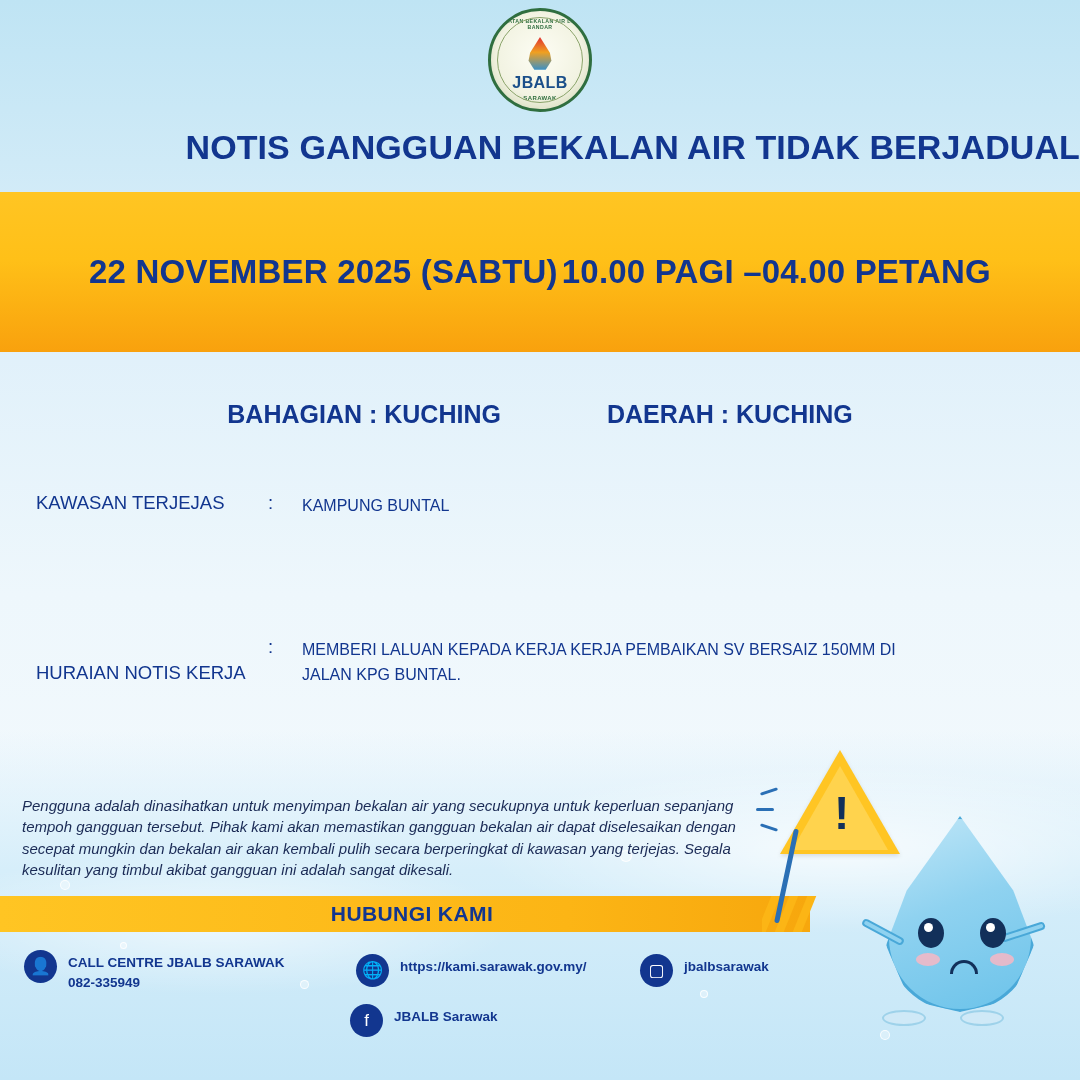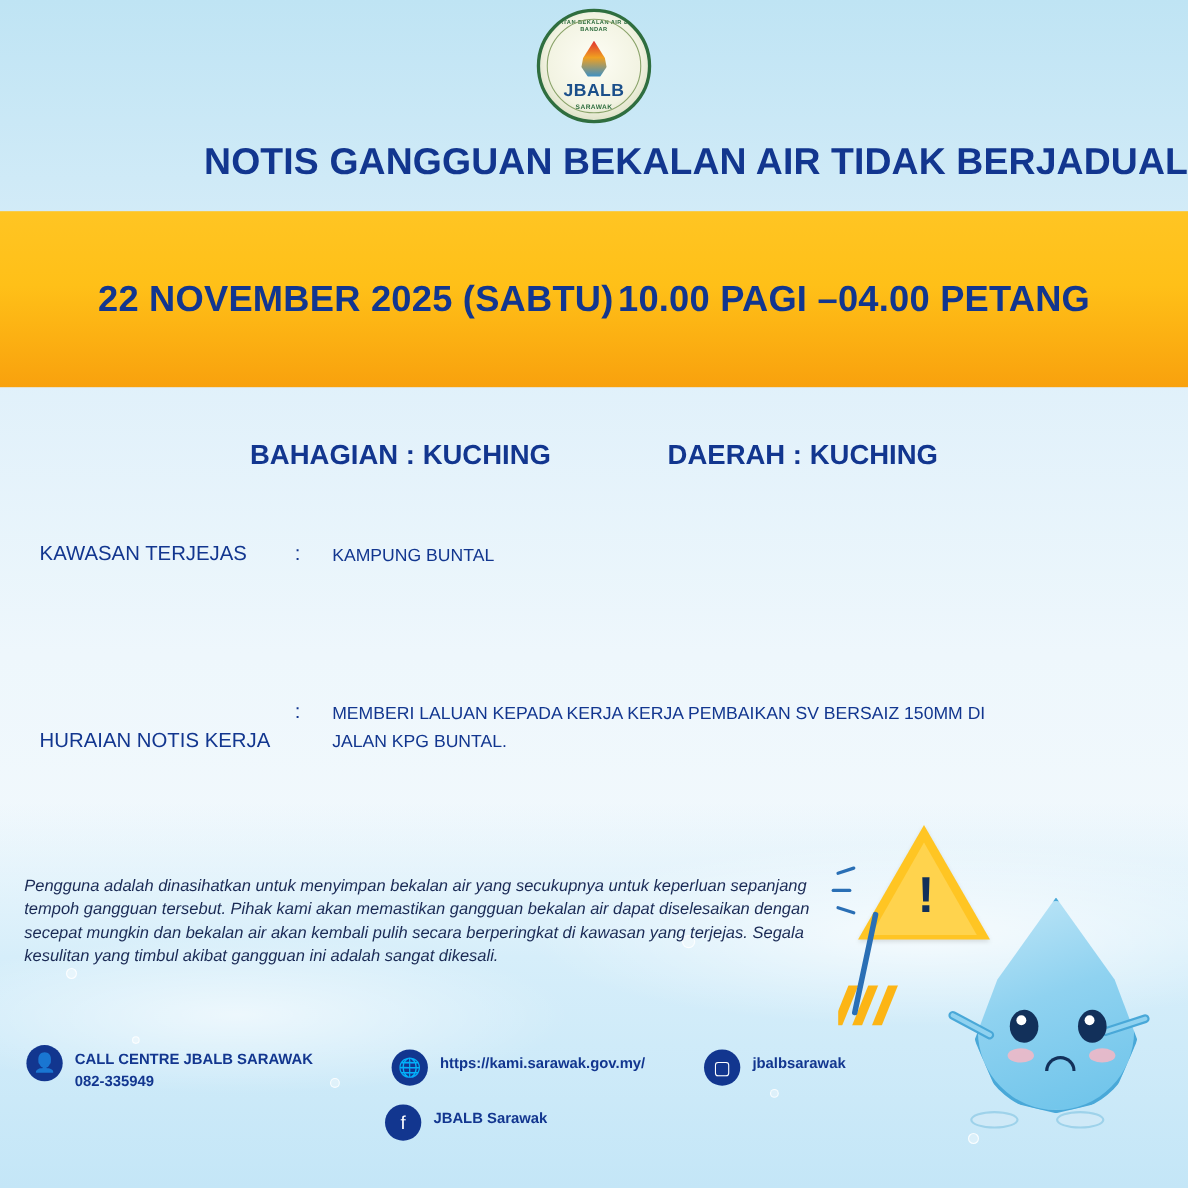--- a/index.html
+++ b/index.html
@@ -260,20 +260,23 @@
     <div class="bub" style="left:60px;  top:150px; width:10px; height:10px;"></div>
     <div class="bub" style="left:120px; top:212px; width:7px;  height:7px;"></div>
     <div class="bub" style="left:300px; top:250px; width:9px;  height:9px;"></div>
     <div class="bub" style="left:620px; top:120px; width:12px; height:12px;"></div>
     <div class="bub" style="left:700px; top:260px; width:8px;  height:8px;"></div>
     <div class="bub" style="left:880px; top:300px; width:10px; height:10px;"></div>
   </div>
 
   <div class="advisory">Pengguna adalah dinasihatkan untuk menyimpan bekalan air yang secukupnya untuk keperluan sepanjang tempoh gangguan tersebut. Pihak kami akan memastikan gangguan bekalan air dapat diselesaikan dengan secepat mungkin dan bekalan air akan kembali pulih secara berperingkat di kawasan yang terjejas. Segala kesulitan yang timbul akibat gangguan ini adalah sangat dikesali.</div>
 
+  <div class="contact-band">
+    <span class="ttl">HUBUNGI KAMI</span>
+  </div>
   <div class="band-slashes">
     <i style="left:2px"></i>
       <i style="left:20px"></i>
       <i style="left:38px"></i>
   </div>
 
   <div class="contacts">
 
     <div class="citem" id="c-call">
       <span class="cicon">👤</span>

